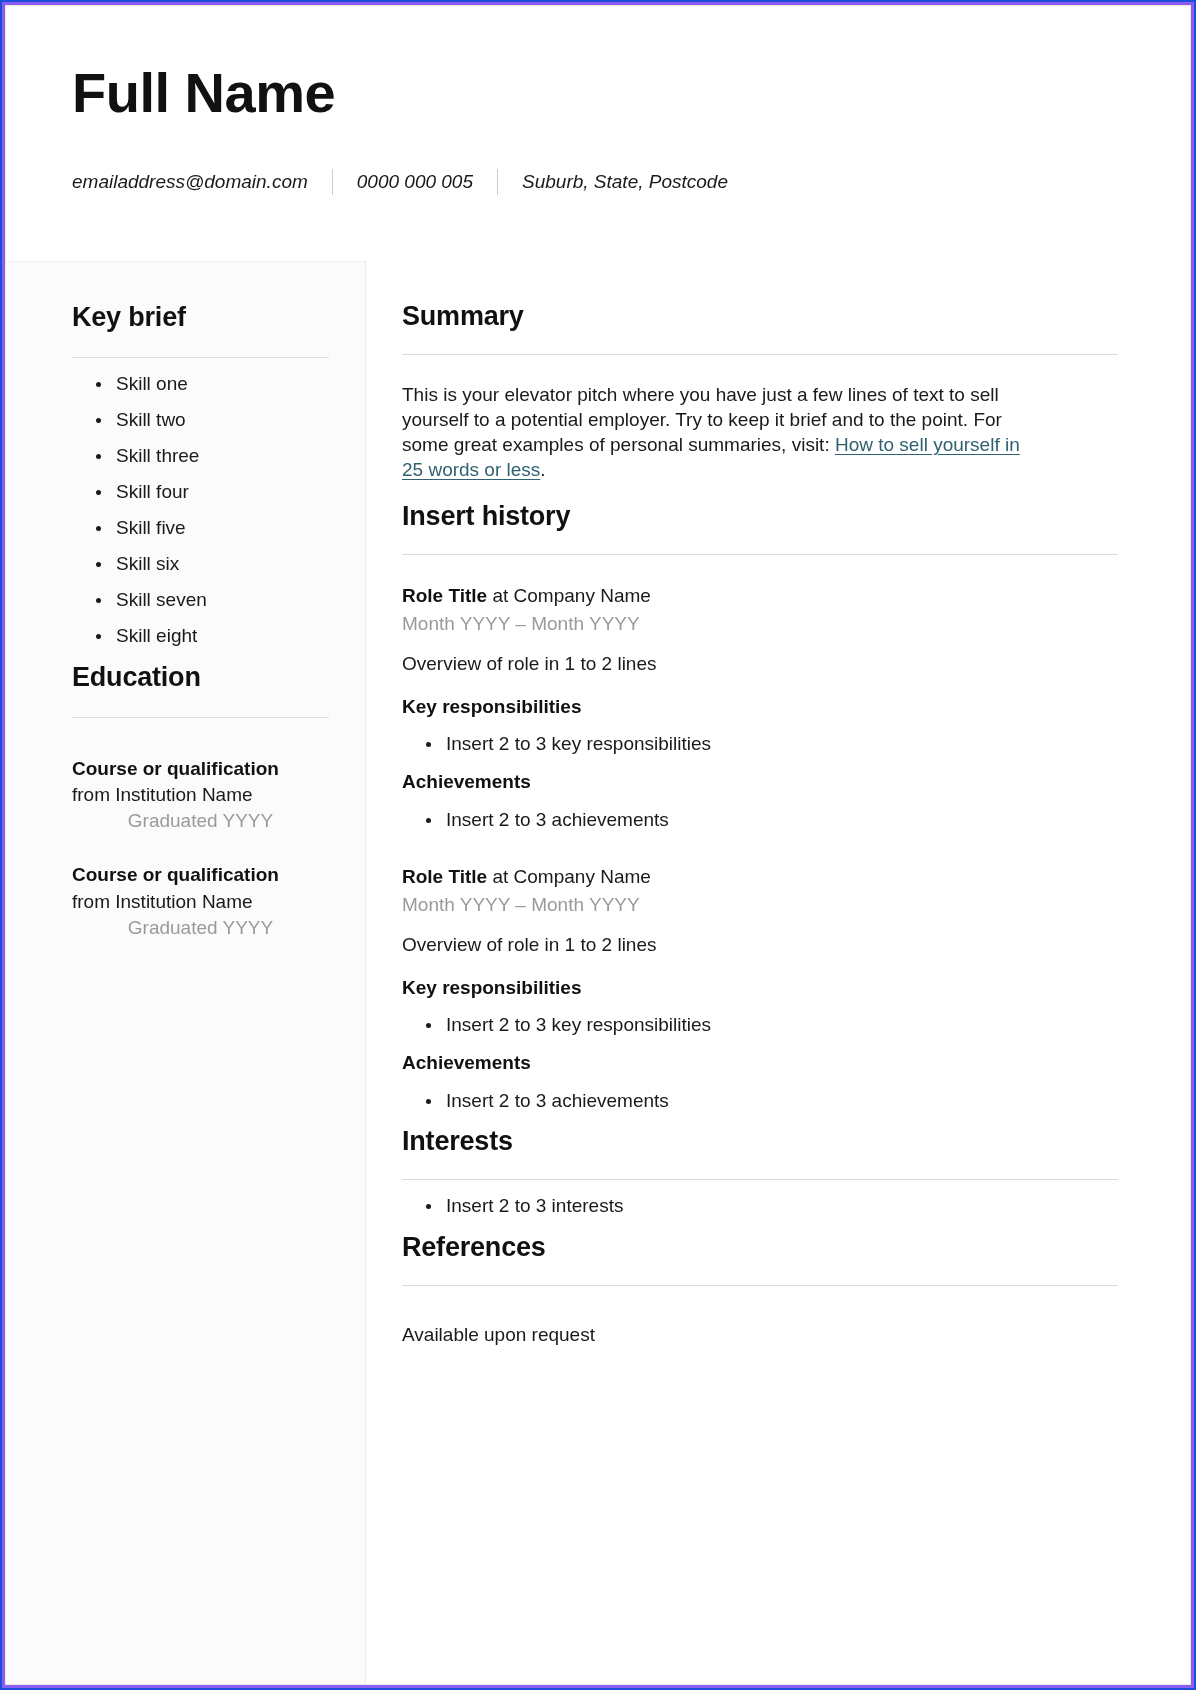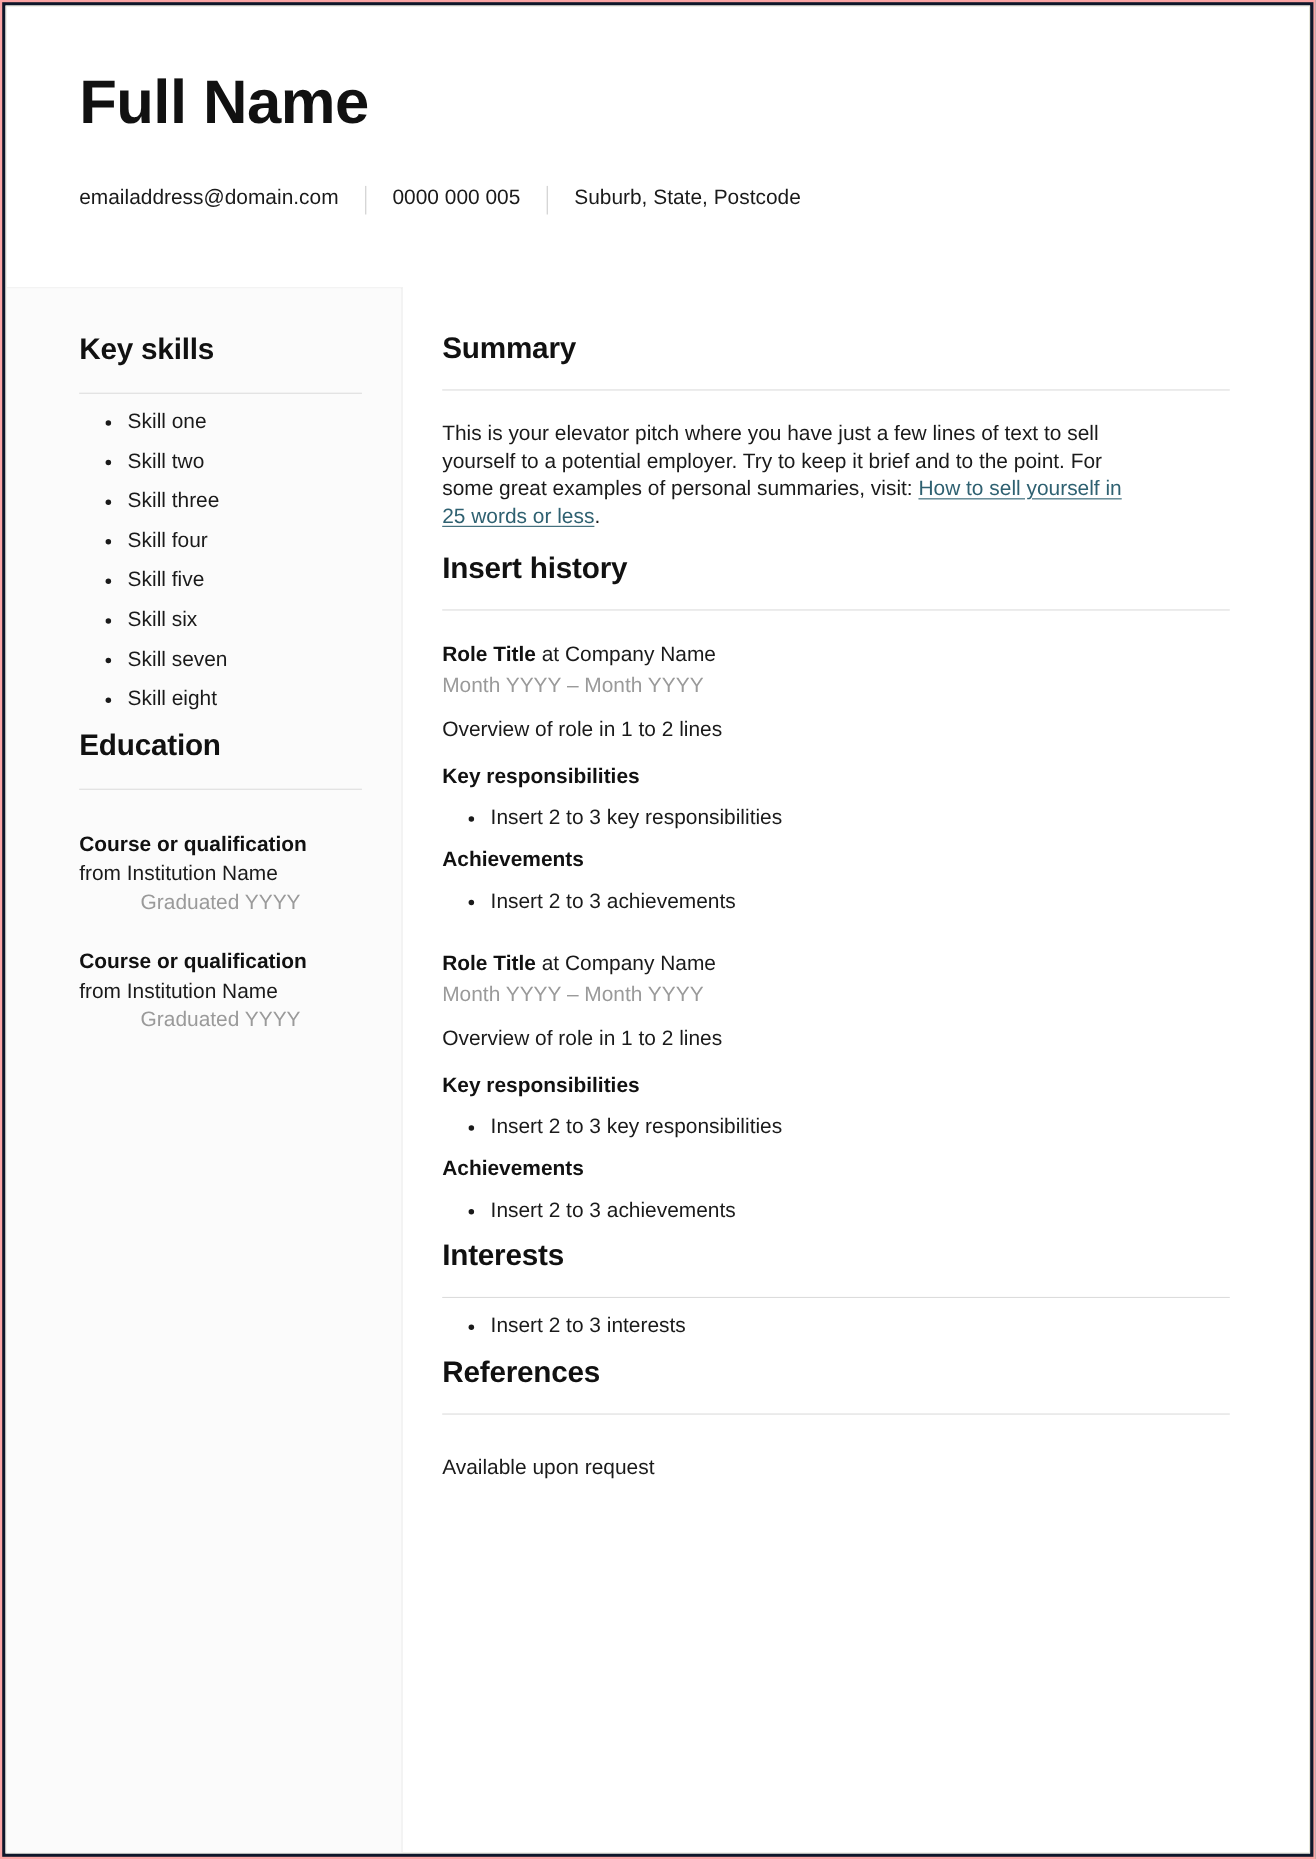--- a/index.html
+++ b/index.html
@@ -6,22 +6,22 @@
   html, body {
     margin: 0;
     padding: 0;
     background: #ffffff;
     font-family: "Liberation Sans", sans-serif;
   }
   .page {
     position: relative;
     width: 1196px;
     height: 1690px;
-    background: #0f172a;
-    border: 2px solid #fca5a5;
+    background: #8b5cf6;
+    border: 2px solid #1d4ed8;
     overflow: hidden;
     padding-left: 41px;
   }
   .page-inner {
     position: absolute;
     inset: 3px;
     background: #ffffff;
     border: 1px solid #e8e8dc;
     overflow: hidden;
   }
@@ -33,24 +33,25 @@
   .full-name {
     font-size: 56px;
     font-weight: bold;
     letter-spacing: -0.5px;
     color: #111111;
     line-height: 1.05;
     margin: 0;
   }
   .contact-row {
     display: flex;
-    align-items: flex-start;
+    align-items: center;
     margin-top: 46px;
     font-size: 19px;
     color: #1a1a1a;
+    font-style: italic;
   }
   .contact-item { white-space: nowrap; }
   .contact-sep {
     display: inline-block;
     width: 1px;
     height: 26px;
     background: #cdcdcd;
     margin: 0 24px;
   }
 
@@ -207,21 +208,21 @@
       <span class="contact-item">0000 000 005</span>
       <span class="contact-sep"></span>
       <span class="contact-item">Suburb, State, Postcode</span>
     </div>
   </div>
 
   <div class="body-wrap">
 
     <aside class="sidebar">
 
-      <h2 class="section-title">Key skills</h2>
+      <h2 class="section-title">Key brief</h2>
       <div class="rule"></div>
       <ul class="bullets skills-list">
         <li>Skill one</li>
         <li>Skill two</li>
         <li>Skill three</li>
         <li>Skill four</li>
         <li>Skill five</li>
         <li>Skill six</li>
         <li>Skill seven</li>
         <li>Skill eight</li>

